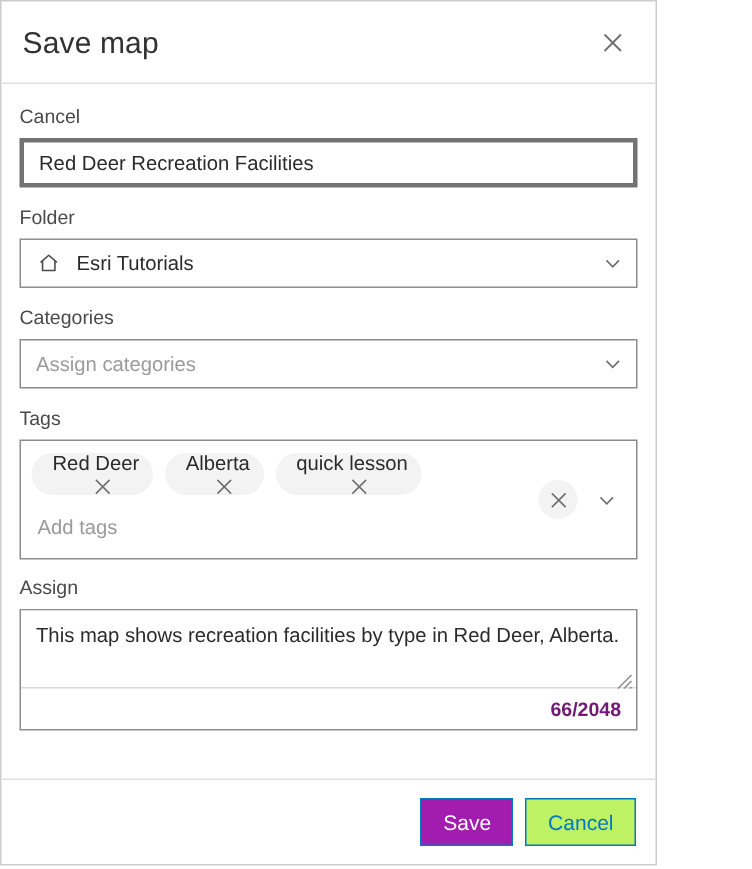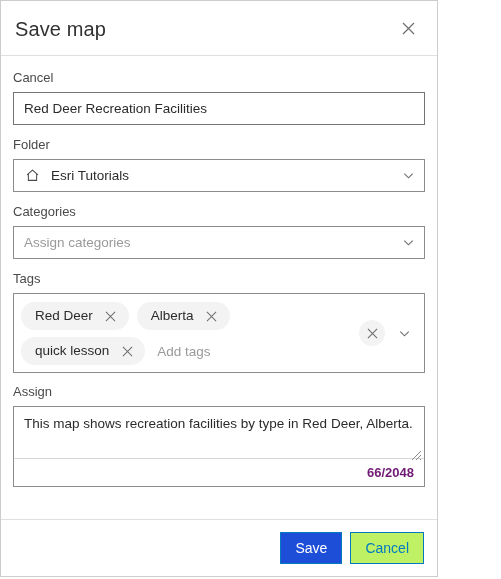--- a/index.html
+++ b/index.html
@@ -71,21 +71,21 @@
     color: #4a4a4a;
     line-height: 16px;
     margin-bottom: 6px;
     display: block;
   }
 
   .text-input {
     width: 100%;
     height: 33px;
     box-sizing: border-box;
-    border: 1px solid #737373;
+    border: 3px solid #737373;
     background: #ffffff;
     font-family: "Liberation Sans", sans-serif;
     font-size: 13.5px;
     color: #2b2b2b;
     padding: 0 10px;
     outline: none;
     display: block;
   }
   .text-input::placeholder { color: #9a9a9a; }
 
@@ -156,20 +156,21 @@
   .chip {
     display: inline-flex;
     align-items: center;
     background: #f3f3f3;
     border-radius: 999px;
     height: 28px;
     padding: 0 9px 0 14px;
     font-size: 13.5px;
     color: #2b2b2b;
     white-space: nowrap;
+    flex-direction: column;
   }
   .chip-label { line-height: 1; }
   .chip-remove {
     width: 18px;
     height: 18px;
     margin-left: 9px;
     display: flex;
     align-items: center;
     justify-content: center;
     color: #6e6e6e;
@@ -283,21 +284,21 @@
     min-width: 58px;
     font-family: "Liberation Sans", sans-serif;
     font-size: 14px;
     cursor: pointer;
     box-sizing: border-box;
     padding: 0 14px;
     line-height: 30px;
     text-align: center;
   }
   .btn-primary {
-    background: #1d4ed8;
+    background: #a21caf;
     border: 1px solid #0079c1;
     color: #ffffff;
   }
   .btn-secondary {
     background: #bef264;
     border: 1px solid #0079c1;
     color: #0079c1;
   }
 </style>
 </head>

